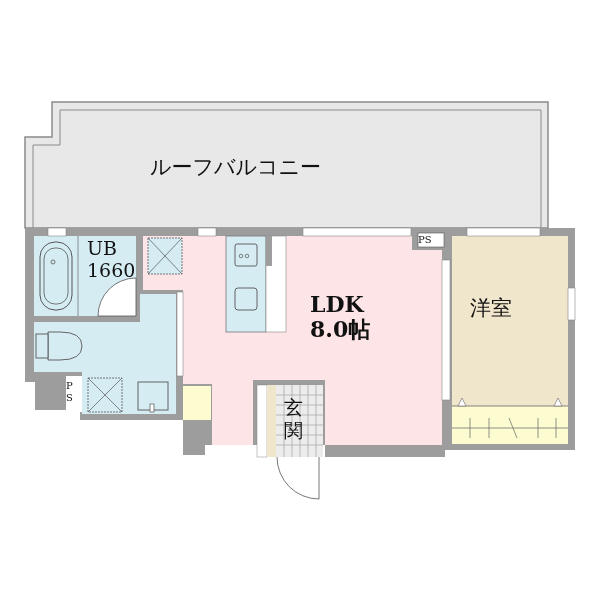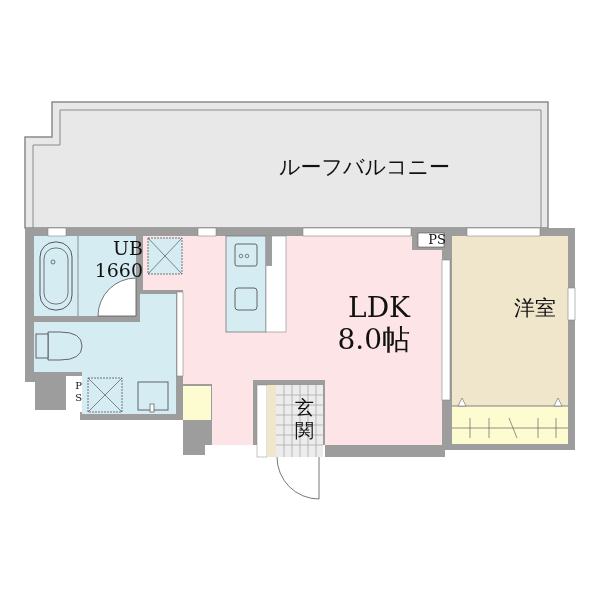--- a/index.html
+++ b/index.html
@@ -1,17 +1,17 @@
 <!DOCTYPE html>
 <html><head>
 <meta charset="utf-8">
 <style>
   html, body { margin:0; padding:0; background:#ffffff; }
   body { width:600px; height:600px; position:relative; overflow:hidden; font-family:"DejaVu Serif", "Liberation Serif", serif; }
-  .lbl { position:absolute; color:#111; text-align:right; line-height:1.15; }
+  .lbl { position:absolute; color:#111; text-align:left; line-height:1.15; }
   svg { position:absolute; left:0; top:0; }
 </style>
 </head>
 <body>
 
 <svg width="600" height="600">
 
   <polygon points="52,102 548,102 548,228 25,228 25,137 52,137" fill="#e8e8e8" stroke="#8a8a8a" stroke-width="1.5"></polygon>
   <polyline points="60,110 541,110 541,228" fill="none" stroke="#8a8a8a" stroke-width="1"></polyline>
   <polyline points="33,228 33,145 60,145 60,110" fill="none" stroke="#8a8a8a" stroke-width="1"></polyline>
@@ -104,32 +104,32 @@
   </g>
 </svg>
 
 <div class="lbl" style="left:150px;top:155px;width:300px;font-size:21px;">ルーフバルコニー</div>
 
 <div class="lbl" style="left:78px;top:238px;width:56px;font-size:19px;padding-left:9px;">
   <div>UB</div>
   <div>1660</div>
 </div>
 
-<div class="lbl" style="left:310px;top:292px;width:100px;font-size:28px;">
+<div class="lbl" style="left:310px;top:292px;width:100px;font-size:22px;font-weight:bold;">
   <div>LDK</div>
   <div>8.0帖</div>
 </div>
 
 <div class="lbl" style="left:470px;top:296px;width:86px;font-size:21px;">
   <div>洋室</div>
 </div>
 
 <div class="lbl" style="left:284px;top:396px;width:30px;font-size:19px;line-height:1.2;">
   <div>玄</div>
   <div>関</div>
 </div>
 
-<div class="lbl" style="left:418px;top:233px;width:28px;font-size:13px;line-height:14px;">PS</div>
+<div class="lbl" style="left:418px;top:233px;width:28px;font-size:10px;line-height:14px;">PS</div>
 
 <div class="lbl" style="left:66px;top:380px;width:16px;font-size:10px;line-height:12px;">
   <div>P</div>
   <div>S</div>
 </div>
 
 </body></html>

